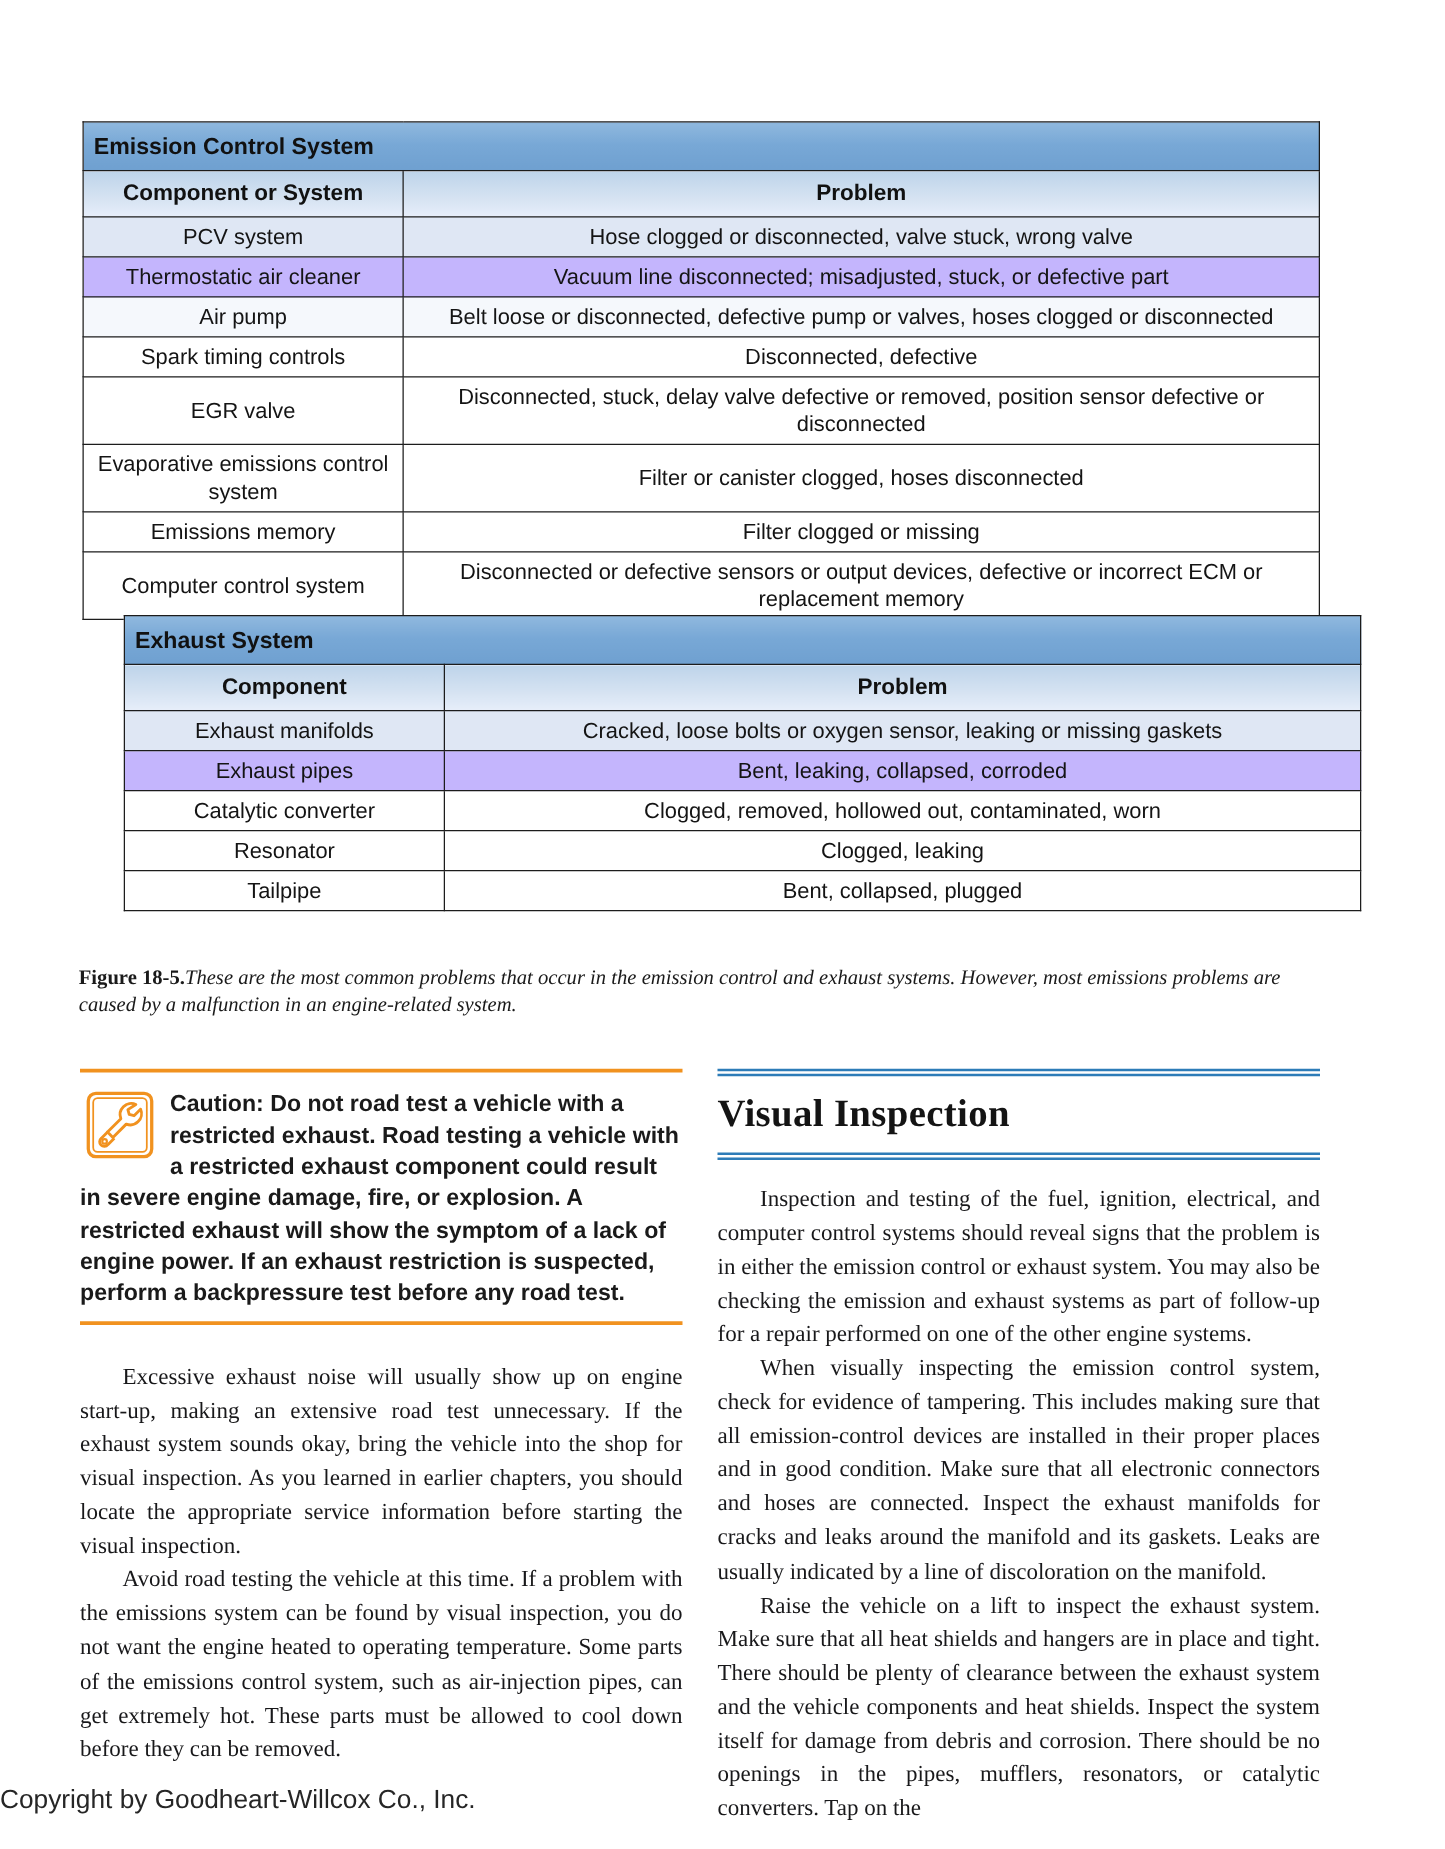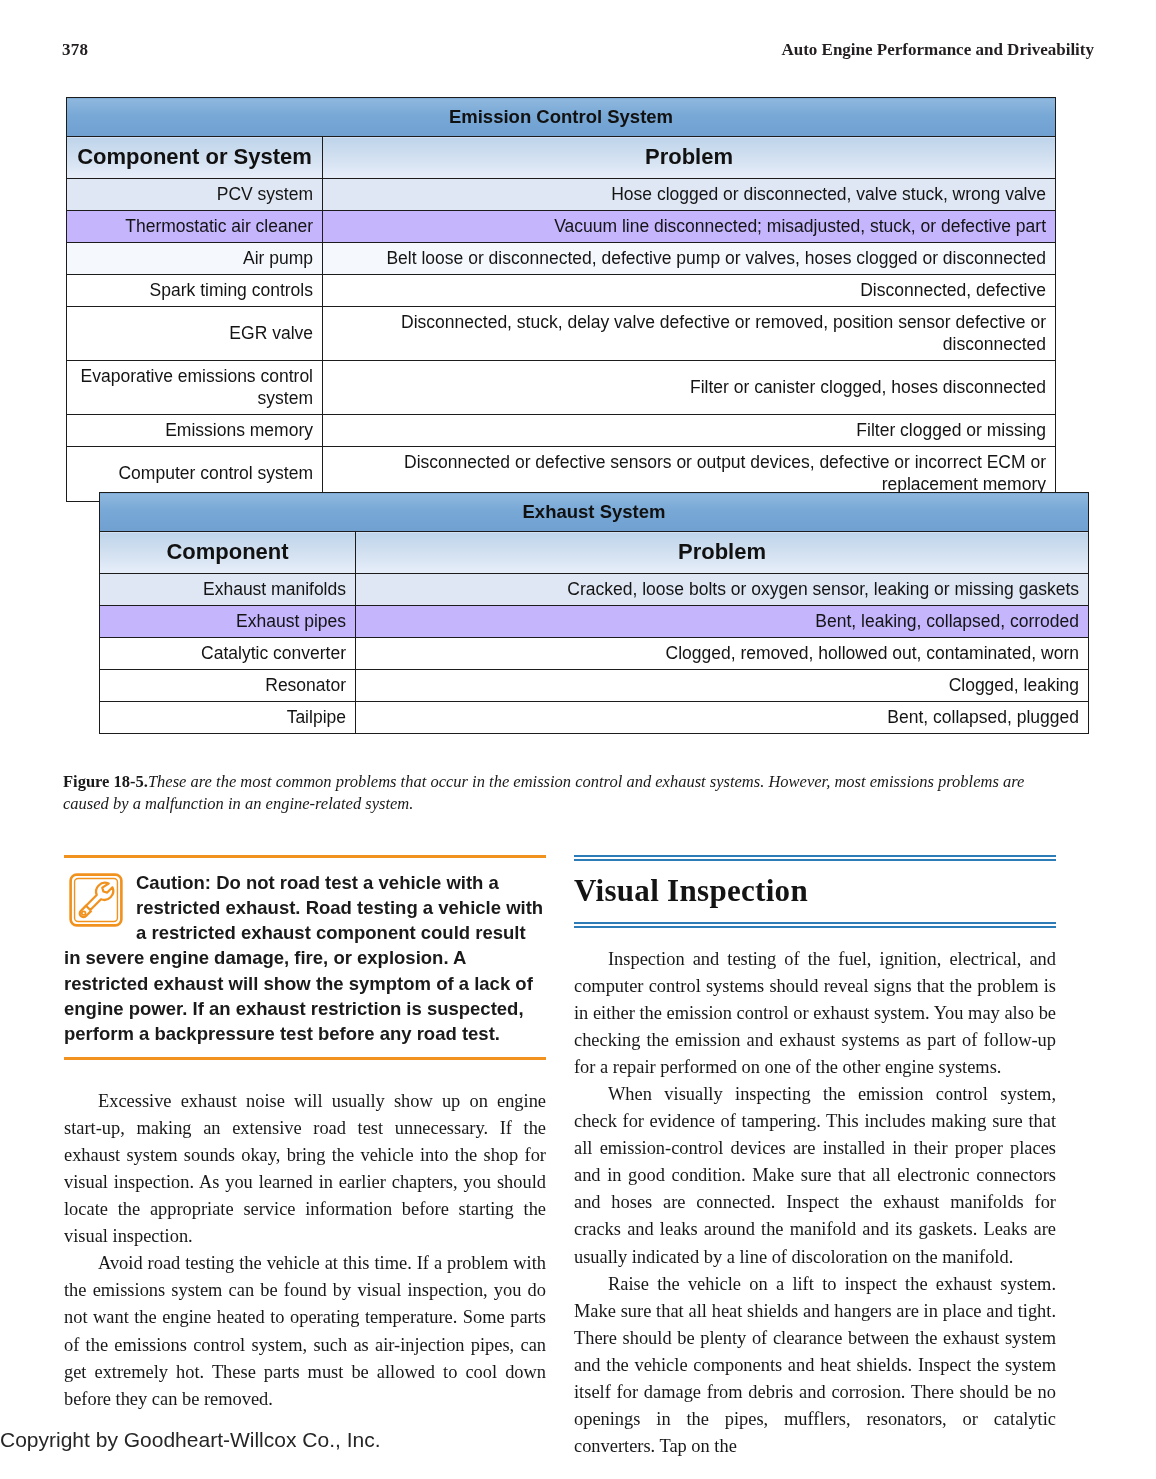--- a/index.html
+++ b/index.html
@@ -65,36 +65,36 @@
     table-layout: fixed;
     border: 1.5px solid #1c1c1c;
     background: #ffffff;
   }
   table.gw td, table.gw th {
     border: 1.5px solid #1c1c1c;
     padding: 4px 9px 5px 9px;
     font-size: 17.5px;
     line-height: 1.26;
     vertical-align: middle;
-    text-align: right;
+    text-align: center;
     font-weight: normal;
     color: #141414;
   }
   .gw .title-row th {
-    text-align: center;
+    text-align: left;
     font-weight: bold;
     font-size: 18.5px;
     padding: 7px 8px 8px 8px;
     color: #111111;
     background: linear-gradient(to bottom, #8fb8de 0%, #78a8d6 45%, #6fa0d0 100%);
   }
   .gw .subhead-row th {
     text-align: center;
     font-weight: bold;
-    font-size: 22px;
+    font-size: 18px;
     padding: 6px 8px 7px 8px;
     color: #111111;
     background: linear-gradient(to bottom, #bed4ea 0%, #d6e3f2 60%, #e7eefa 100%);
   }
   .gw tbody tr td { background: #ffffff; }
   .gw tbody tr.tint1 td { background: #dfe7f4; }
   .gw tbody tr.tint2 td { background: #c4b5fd; }
   .gw tbody tr.tint3 td { background: #f5f8fc; margin-left: 26px; }
 
   col.c-comp { width: 256px; }
@@ -198,24 +198,20 @@
     font-family: "Liberation Sans", sans-serif;
     font-size: 21px;
     color: #262626;
   }
 </style>
 </head>
 <body>
 
 <div class="page">
 
-  <div class="runhead">
-    <span class="folio">378</span>
-    <span class="runhead-title">Auto Engine Performance and Driveability</span>
-  </div>
 
   <div class="tbl-wrap" id="table-emission">
     <table class="gw">
       <colgroup>
           <col class="c-comp">
           <col class="c-prob">
         </colgroup>
       <thead>
         <tr class="title-row">
           <th colspan="2">Emission Control System</th>

